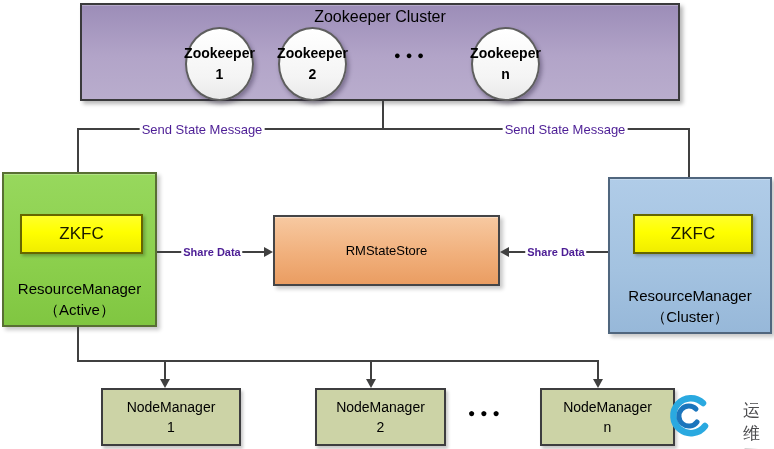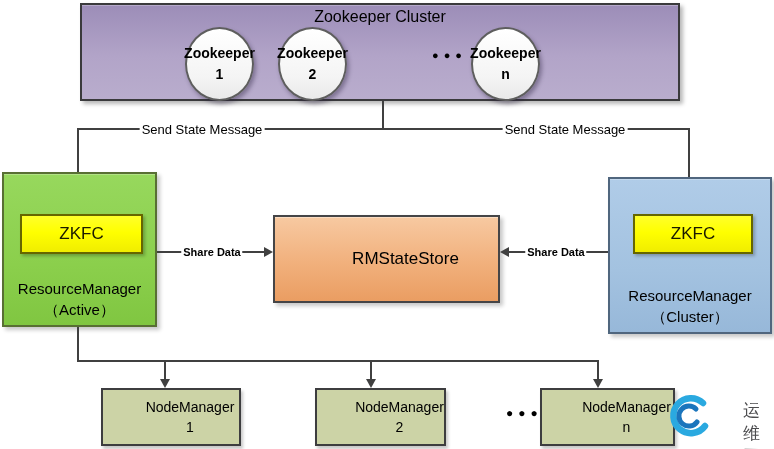--- a/index.html
+++ b/index.html
@@ -1,20 +1,20 @@
 <!DOCTYPE html>
 <html><head>
 <meta charset="utf-8">
 <style>
   html,body { margin:0; padding:0; background:#ffffff; }
   .canvas {
     position:relative; width:774px; height:449px; background:#ffffff;
     font-family:"Liberation Sans", sans-serif; overflow:hidden; color:#000;
   }
-  .abs { position:absolute; box-sizing:border-box;padding-left:38px; }
+  .abs { position:absolute; box-sizing:border-box; }
 
   
   .cluster-box {
     left:80px; top:3px; width:600px; height:98px;
     background:linear-gradient(180deg,#9c8db8 0%,#b2a4c8 55%,#b9adcd 100%);
     border:2px solid #3a3a3c;
     box-shadow:3px 3px 4px rgba(0,0,0,0.28), inset 0 1px 0 rgba(255,255,255,0.25);
   }
   .cluster-title {
     position:absolute; top:3px; left:0; width:100%;
@@ -53,47 +53,47 @@
     display:flex; align-items:center; justify-content:center;
     font-size:17px; color:#1a1a00;
   }
   .zkfc-active  { left:16px; top:40px; width:119px; }
   .zkfc-standby { left:23px; top:35px; width:116px; }
   .rm-label {
     position:absolute; left:0; bottom:5px; width:100%;
     text-align:center; font-size:15px; line-height:1.4; color:#000;
   }
   .statestore-box {
-    left:273px; top:215px; width:227px; height:88px;
+    left:273px; top:215px; width:227px; height:71px;
     background:linear-gradient(180deg,#f7c9a1 0%,#f1b07c 55%,#ea9d62 100%);
     border:2px solid #454547;
     box-shadow:3px 3px 4px rgba(0,0,0,0.22), inset 0 1px 0 rgba(255,255,255,0.35);
     display:flex; align-items:center; justify-content:center;
-    font-size:17px; color:#000;
+    font-size:13px; color:#000;
   }
   .nm-box {
     top:388px; height:58px; background:#ccd3a6; border:2px solid #3d3d3f;
     box-shadow:2px 3px 3px rgba(0,0,0,0.22);
     display:flex; flex-direction:column; align-items:center; justify-content:center;
     font-size:14px; line-height:1.45; color:#000;margin-left:8px;
   }
   .nm-1 { left:93px;  width:140px; }
   .nm-2 { left:307px; width:131px; }
   .nm-n { left:532px; width:135px; }
 
   
   .line { position:absolute; background:#404040; }
   .arrow { position:absolute; width:0; height:0; }
   .arrow-down  { border-left:5px solid transparent; border-right:5px solid transparent; border-top:9px solid #404040; }
   .arrow-right { border-top:5px solid transparent; border-bottom:5px solid transparent; border-left:9px solid #404040; }
   .arrow-left  { border-top:5px solid transparent; border-bottom:5px solid transparent; border-right:9px solid #404040; }
   .edge-label {
     position:absolute; transform:translate(-50%,-50%);
     background:#ffffff; padding:0 2px; white-space:nowrap;
-    font-size:13px; color:#000000;
+    font-size:13px; color:#4c1d95;
   }
   .edge-label.bold { font-weight:bold; font-size:11px; }
 
   
   .watermark { left:664px; top:392px; width:108px; height:52px; }
   .wm-name   { position:absolute; left:47px; top:7px;  font-size:17px; color:#4d4d4f; letter-spacing:2px;margin-left:32px; }
   .wm-domain { position:absolute; left:24px; top:25px; font-size:17px; font-weight:bold; color:#1779c4; }
 </style>
 </head>
 <body>

